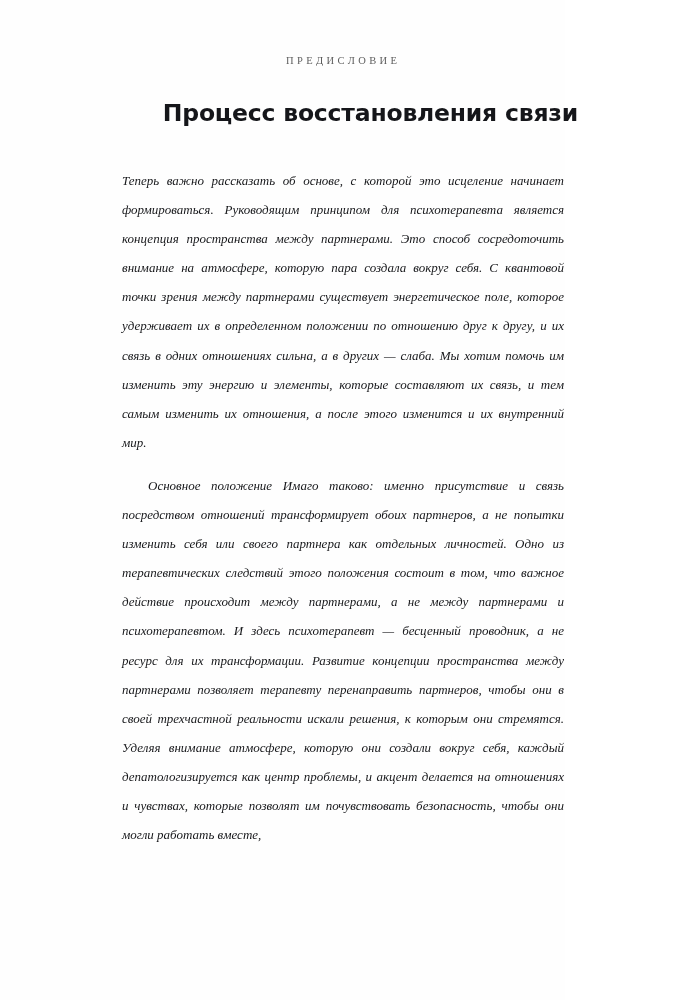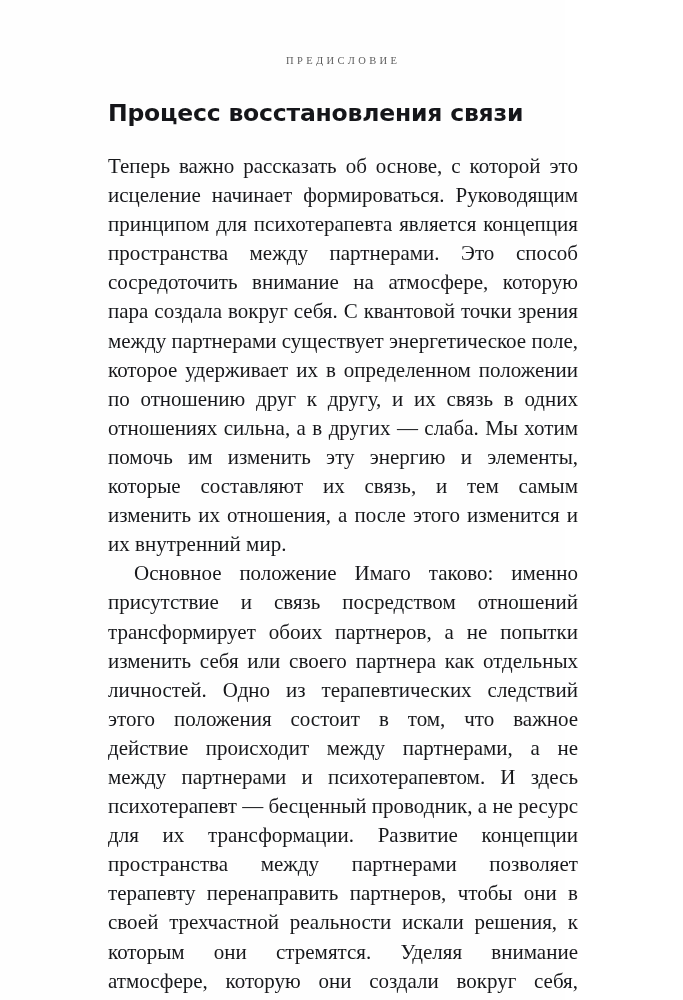--- a/index.html
+++ b/index.html
@@ -47,39 +47,41 @@
     top: 101px;
     left: 108px;
     width: 470px;
     font-family: "DejaVu Sans", "Liberation Sans", sans-serif;
     font-weight: 700;
     font-size: 23.5px;
     letter-spacing: -0.2px;
     color: #15161a;
     line-height: 1.1;
     margin: 0;
+    text-align: right;
   }
 
   
   .body-column {
     position: absolute;
     top: 152px;
     left: 108px;
     width: 470px;
   }
 
   .body-column p {
-    margin: 0;
+    margin: 14px;
     font-family: "Liberation Serif", "DejaVu Serif", serif;
-    font-size: 21px;
+    font-size: 13px;
     line-height: 29.1px;
     color: #17181b;
     text-align: justify;
     text-justify: inter-word;
     hyphens: manual;
+    font-style: italic;
     -webkit-hyphens: manual;
   }
 
   .body-column p.first {
     text-indent: 0;
   }
 
   .body-column p.indented {
     text-indent: 26px;
   }

